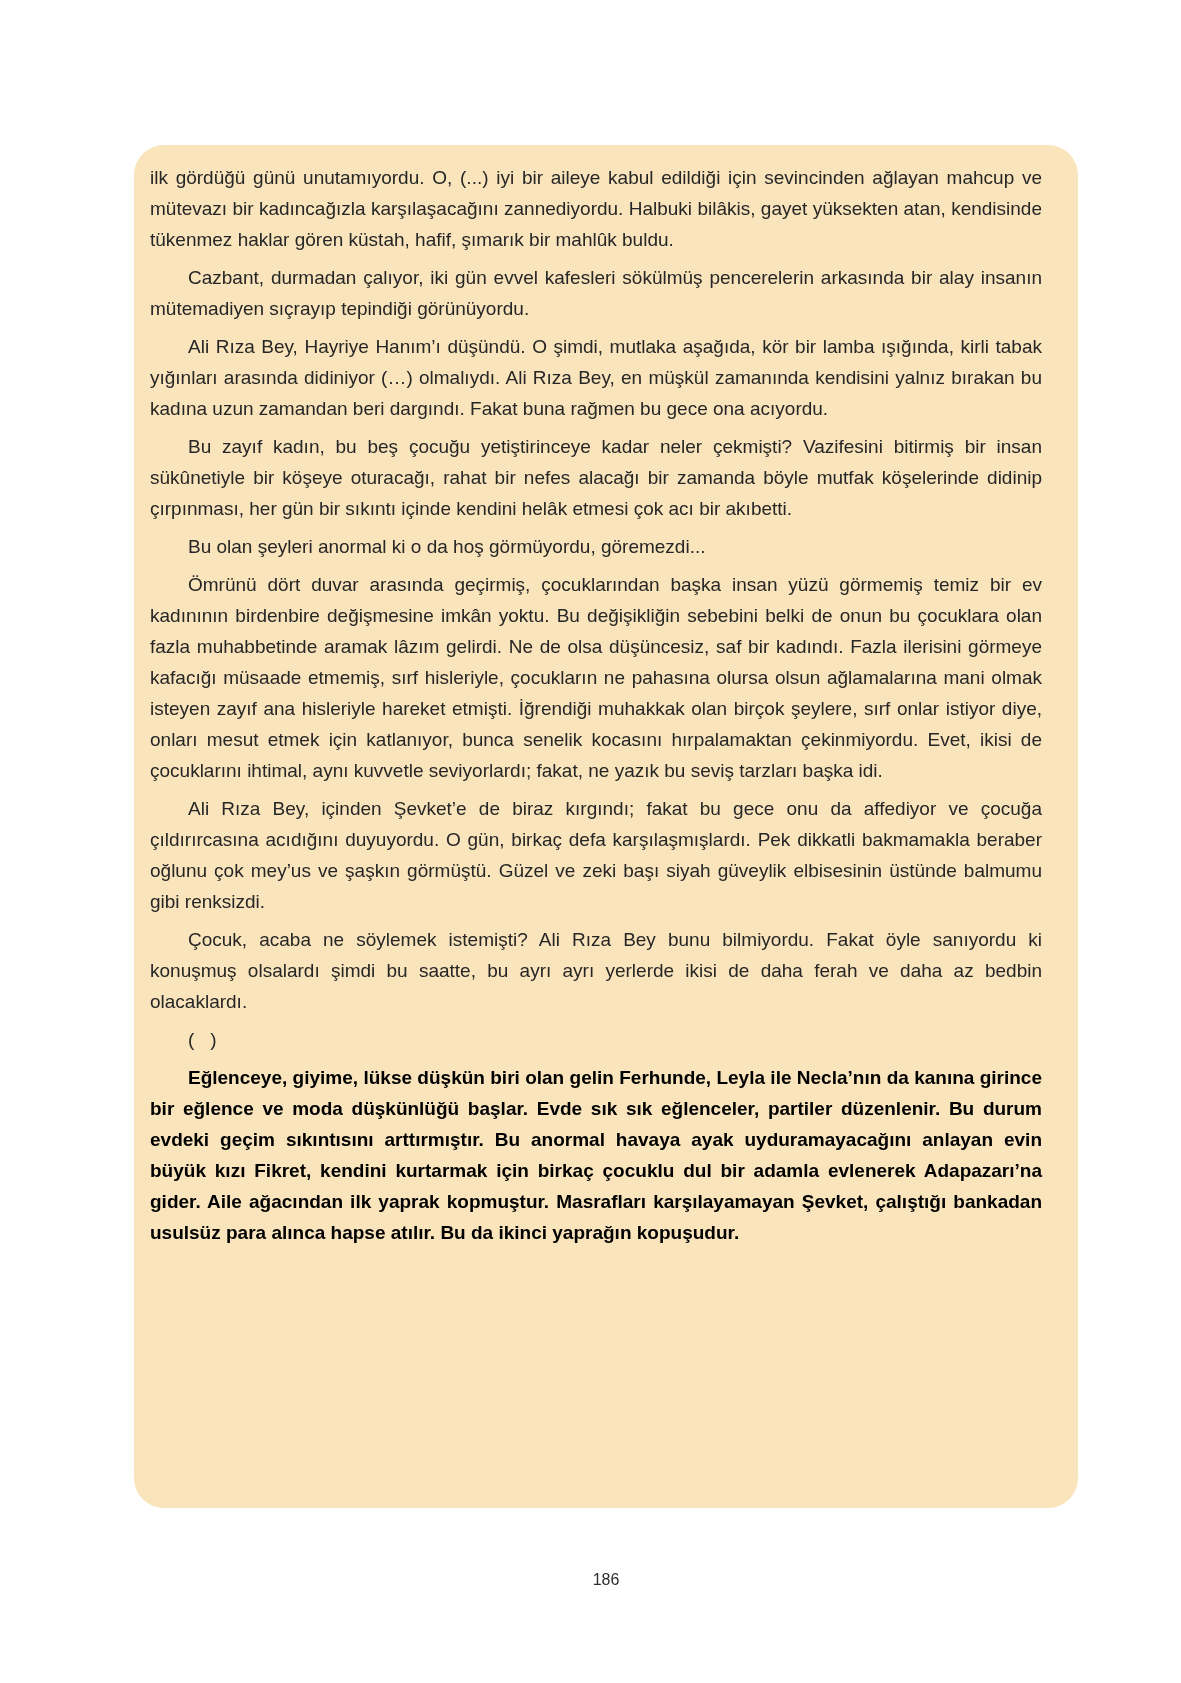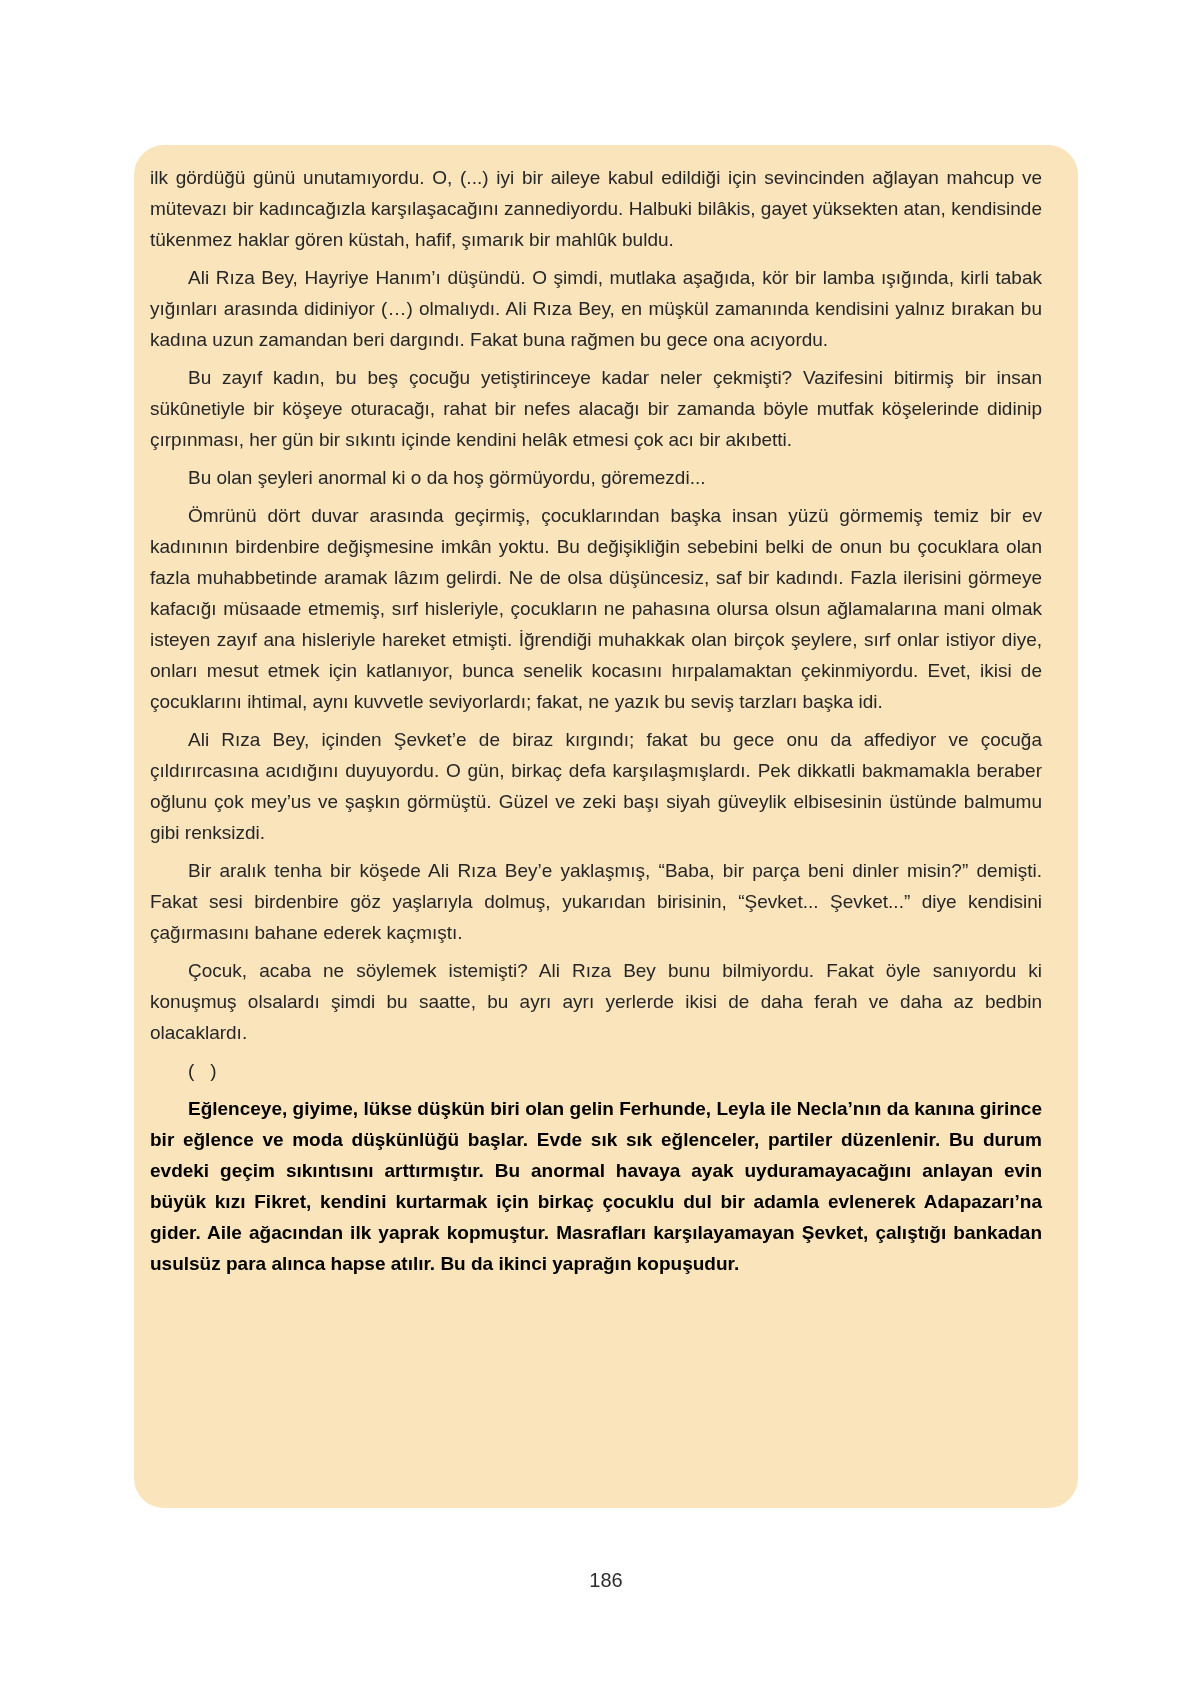--- a/index.html
+++ b/index.html
@@ -35,38 +35,38 @@
   }
   .para:last-child { margin-bottom: 0; }
   .indent { text-indent: 38px; }
   .bold { font-weight: bold; color: #000000; }
   .page-number {
     position: absolute;
     left: 134px;
     top: 1568px;
     width: 944px;
     text-align: center;
-    font-size: 20px;
+    font-size: 16px;
     line-height: 24px;
     color: #2d2d2d;
   }
 </style>
 </head>
 <body>
 
 <div class="page">
 
   <div class="excerpt-box">
     <p class="para">ilk gördüğü günü unutamıyordu. O, (...) iyi bir aileye kabul edildiği için sevincinden ağlayan mahcup ve mütevazı bir kadıncağızla karşılaşacağını zannediyordu. Halbuki bilâkis, gayet yüksekten atan, kendisinde tükenmez haklar gören küstah, hafif, şımarık bir mahlûk buldu.</p>
+    <p class="para indent">Cazbant, durmadan çalıyor, iki gün evvel kafesleri sökülmüş pencerelerin arkasında bir alay insanın mütemadiyen sıçrayıp tepindiği görünüyordu.</p>
     <p class="para indent">Ali Rıza Bey, Hayriye Hanım’ı düşündü. O şimdi, mutlaka aşağıda, kör bir lamba ışığında, kirli tabak yığınları arasında didiniyor (…) olmalıydı. Ali Rıza Bey, en müşkül zamanında kendisini yalnız bırakan bu kadına uzun zamandan beri dargındı. Fakat buna rağmen bu gece ona acıyordu.</p>
     <p class="para indent">Bu zayıf kadın, bu beş çocuğu yetiştirinceye kadar neler çekmişti? Vazifesini bitirmiş bir insan sükûnetiyle bir köşeye oturacağı, rahat bir nefes alacağı bir zamanda böyle mutfak köşelerinde didinip çırpınması, her gün bir sıkıntı içinde kendini helâk etmesi çok acı bir akıbetti.</p>
     <p class="para indent">Bu olan şeyleri anormal ki o da hoş görmüyordu, göremezdi...</p>
     <p class="para indent">Ömrünü dört duvar arasında geçirmiş, çocuklarından başka insan yüzü görmemiş temiz bir ev kadınının birdenbire değişmesine imkân yoktu. Bu değişikliğin sebebini belki de onun bu çocuklara olan fazla muhabbetinde aramak lâzım gelirdi. Ne de olsa düşüncesiz, saf bir kadındı. Fazla ilerisini görmeye kafacığı müsaade etmemiş, sırf hisleriyle, çocukların ne pahasına olursa olsun ağlamalarına mani olmak isteyen zayıf ana hisleriyle hareket etmişti. İğrendiği muhakkak olan birçok şeylere, sırf onlar istiyor diye, onları mesut etmek için katlanıyor, bunca senelik kocasını hırpalamaktan çekinmiyordu. Evet, ikisi de çocuklarını ihtimal, aynı kuvvetle seviyorlardı; fakat, ne yazık bu seviş tarzları başka idi.</p>
     <p class="para indent">Ali Rıza Bey, içinden Şevket’e de biraz kırgındı; fakat bu gece onu da affediyor ve çocuğa çıldırırcasına acıdığını duyuyordu. O gün, birkaç defa karşılaşmışlardı. Pek dikkatli bakmamakla beraber oğlunu çok mey’us ve şaşkın görmüştü. Güzel ve zeki başı siyah güveylik elbisesinin üstünde balmumu gibi renksizdi.</p>
-    <p class="para indent">Bir aralık tenha bir köşede Ali Rıza Bey’e yaklaşmış, “Baba, bir parça beni dinler misin?” demişti. Fakat sesi birdenbire göz yaşlarıyla dolmuş, yukarıdan birisinin, “Şevket... Şevket...” diye kendisini çağırmasını bahane ederek kaçmıştı.</p>
     <p class="para indent">Çocuk, acaba ne söylemek istemişti? Ali Rıza Bey bunu bilmiyordu. Fakat öyle sanıyordu ki konuşmuş olsalardı şimdi bu saatte, bu ayrı ayrı yerlerde ikisi de daha ferah ve daha az bedbin olacaklardı.</p>
     <p class="para indent">(&nbsp;&nbsp;&nbsp;)</p>
     <p class="para indent bold">Eğlenceye, giyime, lükse düşkün biri olan gelin Ferhunde, Leyla ile Necla’nın da kanına girince bir eğlence ve moda düşkünlüğü başlar. Evde sık sık eğlenceler, partiler düzenlenir. Bu durum evdeki geçim sıkıntısını arttırmıştır. Bu anormal havaya ayak uyduramayacağını anlayan evin büyük kızı Fikret, kendini kurtarmak için birkaç çocuklu dul bir adamla evlenerek Adapazarı’na gider. Aile ağacından ilk yaprak kopmuştur. Masrafları karşılayamayan Şevket, çalıştığı bankadan usulsüz para alınca hapse atılır. Bu da ikinci yaprağın kopuşudur.</p>
   </div>
 
   <div class="page-number">186</div>
 
 </div>
 
 </body></html>

